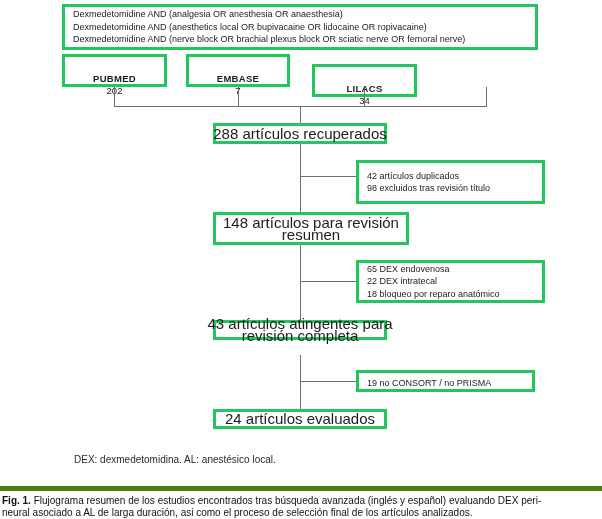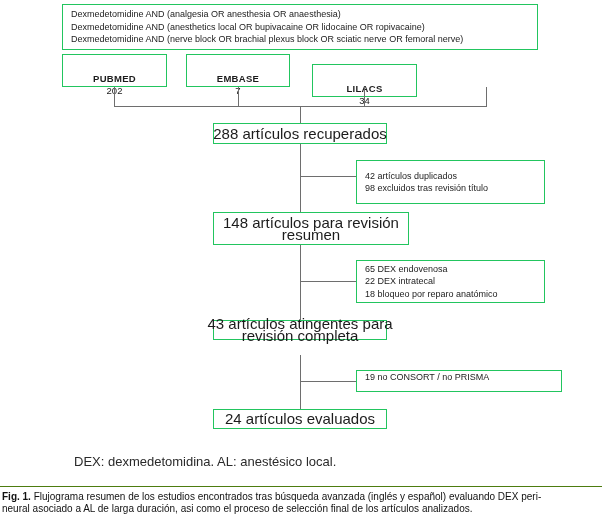--- a/index.html
+++ b/index.html
@@ -1,39 +1,39 @@
 <!DOCTYPE html>
 <html><head>
 <meta charset="utf-8">
 <style>
   html,body{margin:0;padding:0;background:#fff;}
   #stage{
     position:relative;width:602px;height:519px;background:#ffffff;
     font-family:"Liberation Sans",sans-serif;color:#1c1c1c;overflow:hidden;
   }
   .box{
-    position:absolute;box-sizing:border-box;border:1px solid #22c55e;background:#fff;
+    position:absolute;box-sizing:border-box;border:3px solid #22c55e;background:#fff;
     display:flex;flex-direction:column;justify-content:center;
   }
   .center{align-items:center;text-align:center;}
   .leftpad{align-items:flex-start;text-align:left;padding-left:8px;}
   .qline{font-size:9px;line-height:12.5px;white-space:nowrap;}
   .db-name{font-size:9.5px;font-weight:bold;line-height:12px;letter-spacing:.3px;margin-top:28px;}
   .db-count{font-size:9.5px;line-height:12px;}
   .fline{font-size:15px;line-height:12px;white-space:nowrap;}
   .sline{font-size:9px;line-height:12.5px;white-space:nowrap;}
   .vline,.hline{position:absolute;background:#6e6e6e;}
   .vline{width:1px;}
   .hline{height:1px;}
   #footnote{
-    position:absolute;left:28px;top:454px;font-size:13px;color:#2a2a2a;white-space:nowrap;padding-left:46px;
+    position:absolute;left:28px;top:454px;font-size:10px;color:#2a2a2a;white-space:nowrap;padding-left:46px;
   }
   #caption{
     position:absolute;left:0;top:486px;width:602px;box-sizing:border-box;
-    border-top:1px solid #4d7c0f;padding:4px 2px 0 2px;
+    border-top:5px solid #4d7c0f;padding:4px 2px 0 2px;
   }
   .cap-line{font-size:10px;line-height:12px;white-space:nowrap;color:#111;}
   .cap-label{font-weight:bold;}
 </style>
 </head>
 <body>
 
 <div id="stage">
 
   <div class="box leftpad" style="left:62px;top:4px;width:476px;height:46px">
@@ -89,21 +89,21 @@
   </div>
 
   <div class="box center" style="left:213px;top:320px;width:174px;height:20px">
     <div class="fline">43 artículos atingentes para</div>
     <div class="fline">revisión completa</div>
   </div>
 
   <div class="vline" style="left:300px;top:355px;height:54px"></div>
   <div class="hline" style="left:300px;top:381px;width:56px"></div>
 
-  <div class="box leftpad" style="left:356px;top:370px;width:206px;height:22px;justify-content:flex-start">
+  <div class="box leftpad" style="left:356px;top:370px;width:179px;height:22px;justify-content:flex-end">
     <div class="sline">19 no CONSORT / no PRISMA</div>
   </div>
 
   <div class="box center" style="left:213px;top:409px;width:174px;height:20px">
     <div class="fline">24 artículos evaluados</div>
   </div>
 
   <div id="footnote">DEX: dexmedetomidina. AL: anestésico local.</div>
 
   <div id="caption">

